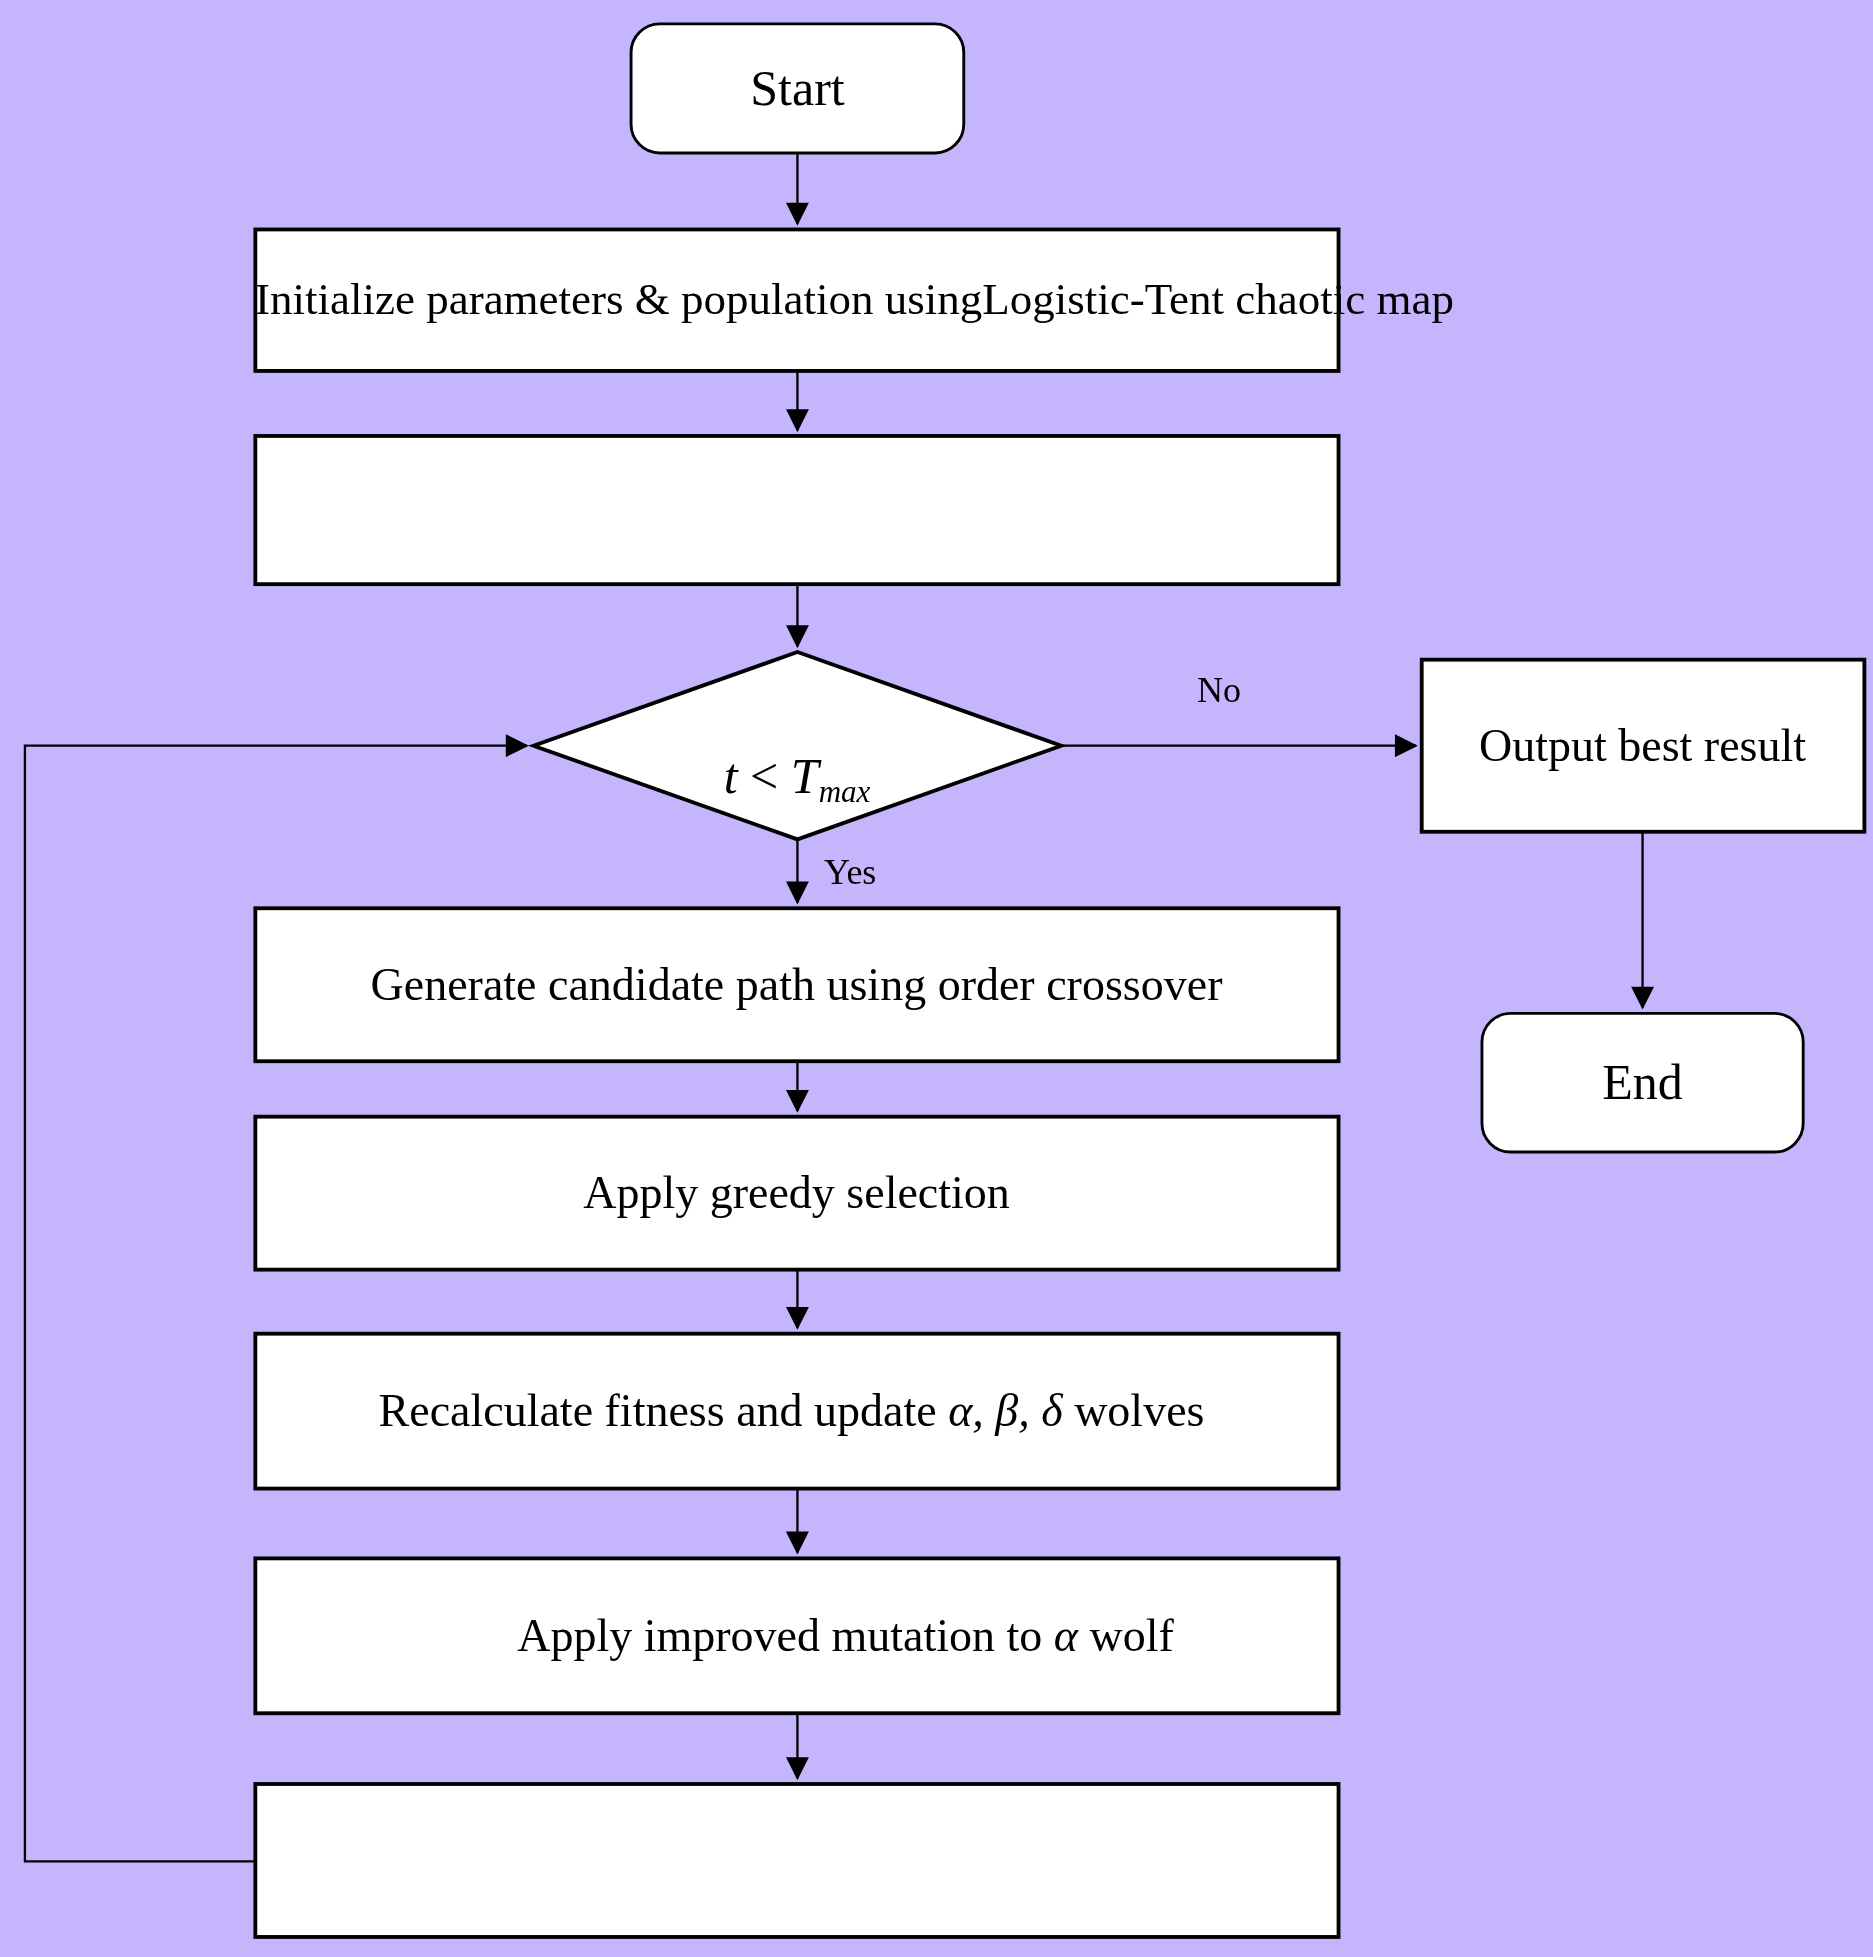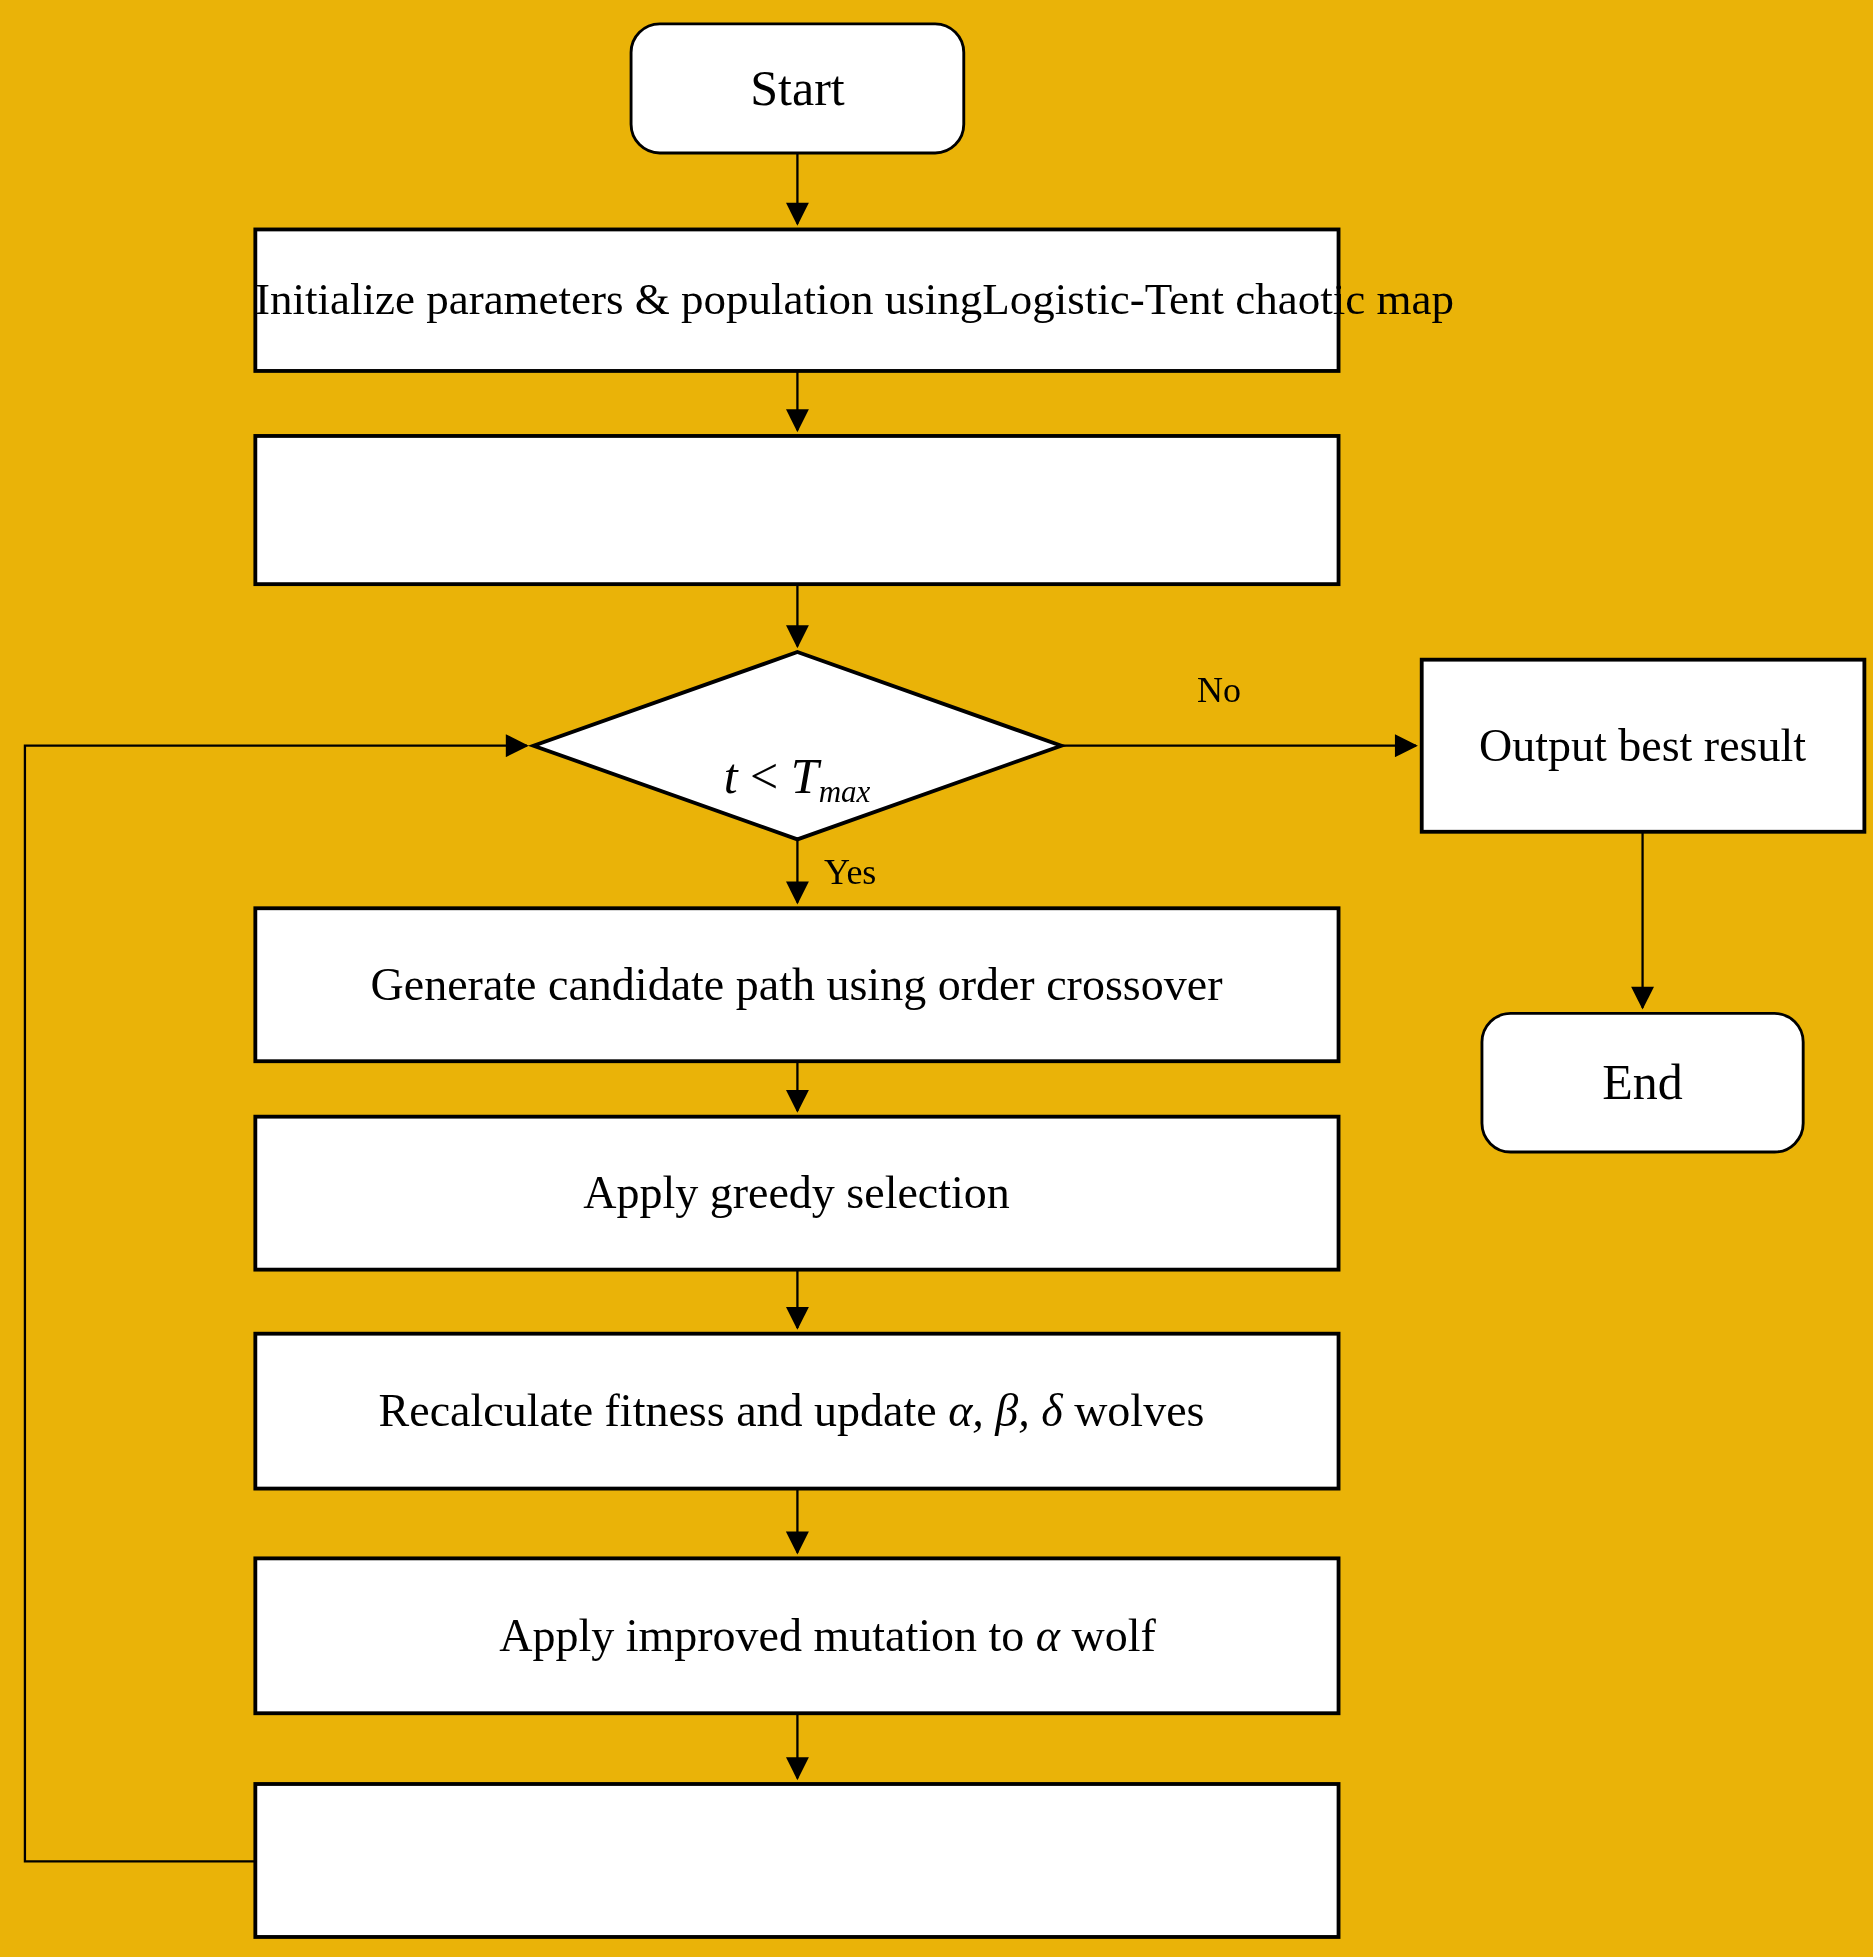--- a/index.html
+++ b/index.html
@@ -4,21 +4,21 @@
 <style>
   html, body {
     margin: 0;
     padding: 0;
     background: #ffffff;
   }
   #stage {
     position: relative;
     width: 1874px;
     height: 1958px;
-    background: #eab308;
+    background: #c4b5fd;
     font-family: "Liberation Serif", "DejaVu Serif", serif;
     color: #000000;
     overflow: hidden;
   }
   #shapes {
     position: absolute;
     left: 0;
     top: 0;
   }
   .node-label {
@@ -114,21 +114,21 @@
   </div>
 
   <div class="node-label" style="left:255px; top:1116px; width:1083px; height:153px;">
     <span>Apply greedy selection</span>
   </div>
 
   <div class="node-label" style="left:250px; top:1333px; width:1083px; height:155px;">
     <span><span>Recalculate fitness and update </span><span class="it">α, β, δ</span><span> wolves</span></span>
   </div>
 
-  <div class="node-label" style="left:245px; top:1558px; width:1083px; height:155px;padding-left:41px;">
+  <div class="node-label" style="left:263px; top:1558px; width:1083px; height:155px;padding-left:41px;">
     <span><span>Apply improved mutation to </span><span class="it">α</span><span> wolf</span></span>
   </div>
 
 
   <div class="node-label" style="left:1421px; top:660px; width:443px; height:172px;">
     <span>Output best result</span>
   </div>
 
   <div class="node-label big" style="left:1482px; top:1013px; width:321px; height:139px;text-align:center;">
     <span>End</span>

